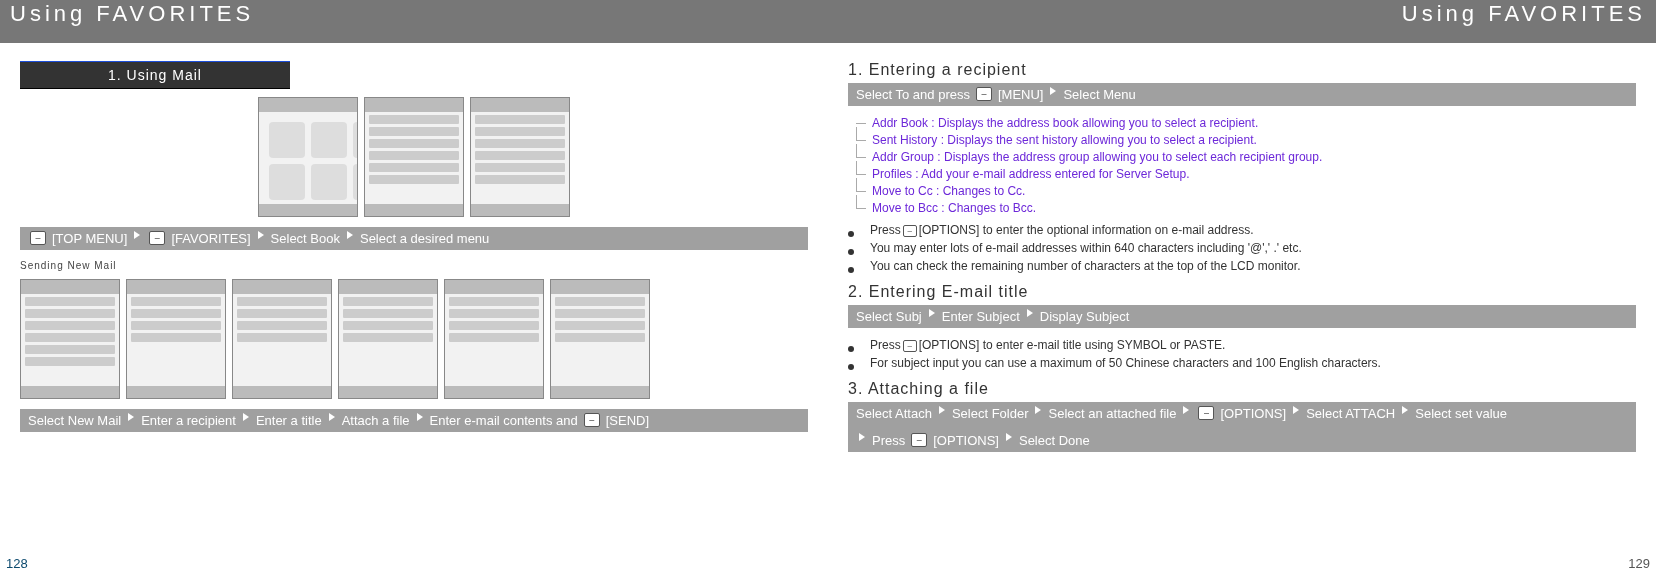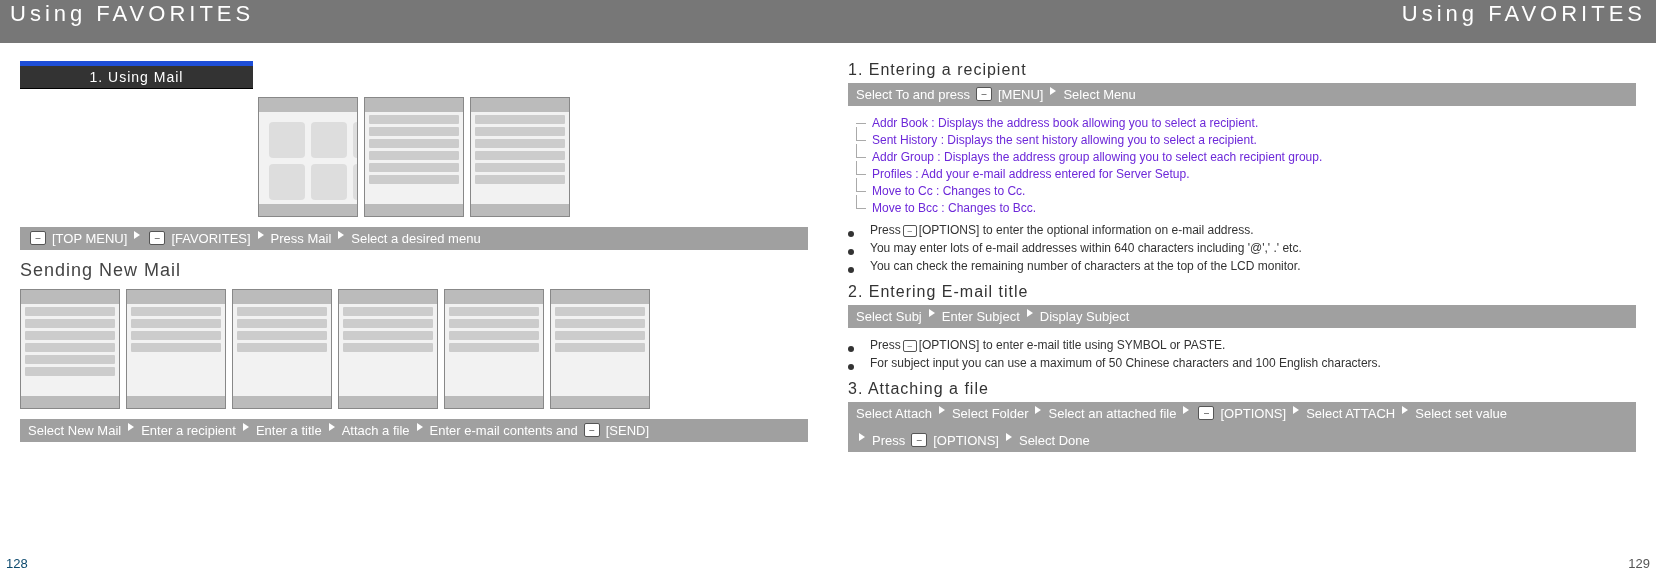--- a/index.html
+++ b/index.html
@@ -2,30 +2,30 @@
 <html><head>
 <meta charset="utf-8">
 <style>
   * { margin: 0; padding: 0; box-sizing: border-box; }
   body { font-family: Arial, Helvetica, sans-serif; background: #fff; color: #333; width: 1656px; height: 577px; position: relative; }
   .page { position: absolute; top: 0; width: 828px; height: 577px; padding: 0 20px; }
   .page-left { left: 0; }
   .page-right { right: 0; }
   .header-bar { background: #777; color: #fff; font-size: 22px; letter-spacing: 4px; padding: 2px 10px; margin: 0 -20px 18px -20px; height: 43px; line-height: 24px; }
   .page-right .header-bar { text-align: right; }
-  .section-tab { display: flex; align-items: center; justify-content: center; width: 233px; height: 28px; background: #333; color: #fff; font-size: 14px; border-top: 5px solid #1d4ed8; border-bottom: 1px solid #000; margin-bottom: 8px; letter-spacing: 1px; }
+  .section-tab { display: flex; align-items: center; justify-content: center; width: 270px; height: 28px; background: #333; color: #fff; font-size: 14px; border-top: 1px solid #1d4ed8; border-bottom: 1px solid #000; margin-bottom: 8px; letter-spacing: 1px; }
   .screenshots-row { display: flex; gap: 6px; margin: 8px 0 10px 0; }
   .screenshot { width: 100px; height: 120px; border: 1px solid #888; background: #f2f2f2; position: relative; overflow: hidden; }
   .screenshot .top { height: 14px; background: #bbb; }
   .screenshot .bottom { height: 12px; background: #bbb; position: absolute; bottom: 0; left: 0; right: 0; }
   .screenshot .line { height: 9px; margin: 3px 4px; background: #ccc; border-radius: 1px; }
   .instruction-bar { background: #a0a0a0; color: #fff; font-size: 13px; padding: 4px 8px; margin-bottom: 10px; display: flex; align-items: flex-start; flex-wrap: wrap; gap: 4px; }
   .icon-btn { display: inline-flex; width: 16px; height: 14px; background: #fff; border: 1px solid #555; border-radius: 2px; align-items: center; justify-content: center; font-size: 9px; color: #333; margin: 0 2px; }
   .arrow { display: inline-block; width: 0; height: 0; border-top: 4px solid transparent; border-bottom: 4px solid transparent; border-left: 6px solid #fff; margin: 0 3px; vertical-align: middle; }
-  .subheading { font-size: 18px; color: #444; margin: 10px 0 6px 0; letter-spacing: 1px; }
+  .subheading { font-size: 10px; color: #444; margin: 10px 0 6px 0; letter-spacing: 1px; }
   .page-num-left { position: absolute; bottom: 6px; left: 6px; font-size: 13px; color: #0c4a6e; margin-top: 35px; }
   .page-num-right { position: absolute; bottom: 6px; right: 6px; font-size: 13px; color: #555; }
   .section-title { font-size: 16px; letter-spacing: 1px; color: #333; margin: 6px 0 4px 0; }
   .tree { margin: 6px 0 8px 0; }
   .tree-item { display: flex; align-items: flex-end; font-size: 12px; color: #6d28d9; margin: 3px 0; }
   .tree-branch { width: 24px; flex-shrink: 0; position: relative; height: 14px; }
   .tree-branch::before { content: ""; position: absolute; left: 8px; top: -6px; bottom: 7px; width: 1px; background: #aaa; }
   .tree-branch::after { content: ""; position: absolute; left: 8px; top: 7px; width: 10px; height: 1px; background: #aaa; }
   .tree-item:first-child .tree-branch::before { top: 7px; }
   .bullet-list { margin: 4px 0 10px 0; }
@@ -78,21 +78,21 @@
     </div>
   </div>
 
   <div class="instruction-bar">
     <span class="icon-btn">–</span>
     <span>[TOP MENU]</span>
     <span class="arrow"></span>
     <span class="icon-btn">–</span>
     <span>[FAVORITES]</span>
     <span class="arrow"></span>
-    <span>Press Mail</span>
+    <span>Select Book</span>
     <span class="arrow"></span>
     <span>Select a desired menu</span>
   </div>
 
   <div class="subheading">Sending New Mail</div>
 
   <div class="screenshots-row">
     <div class="screenshot">
         <div class="top"></div>
         <div class="line"></div>

